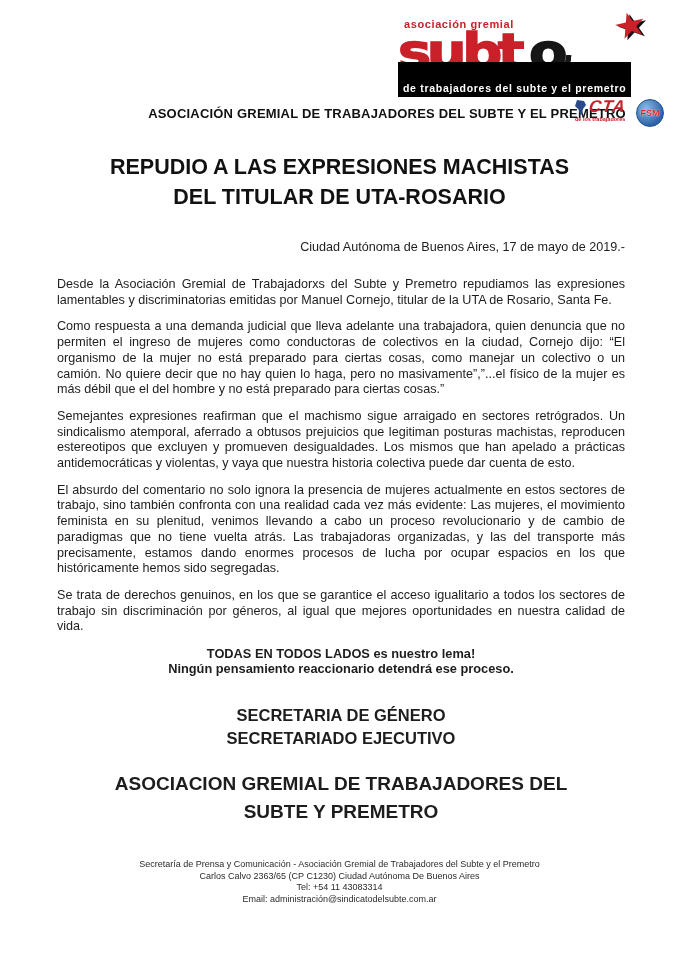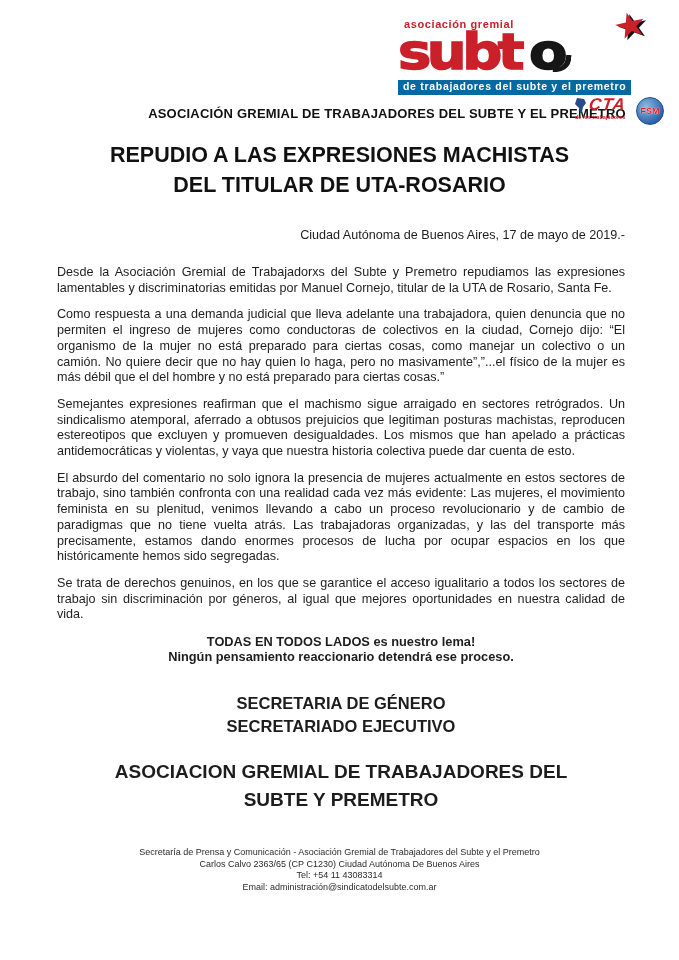--- a/index.html
+++ b/index.html
@@ -38,23 +38,23 @@
   }
   .logo-star{
     position:absolute;right:48px;top:-16px;z-index:3;
     font-size:34px;line-height:34px;color:#c9202a;
     text-shadow:2px 2px 0 #141414;
     transform:rotate(-14deg);
   }
   .logo-banner{
     display:inline-block;position:relative;z-index:2;
     margin-top:-14px;
-    background:#0369a1;color:#ffffff;
+    background:#000000;color:#ffffff;
     font-size:10.5px;font-weight:bold;letter-spacing:0.7px;
-    padding:0 5px 3px;white-space:nowrap;
+    padding:20px 5px 3px;white-space:nowrap;
   }
   .logo-row{
     display:flex;justify-content:flex-end;align-items:flex-start;
     gap:10px;margin-top:2px;padding-right:4px;
   }
   .cta{display:flex;flex-direction:column;align-items:center;}
   .cta-top{display:flex;align-items:center;gap:2px;}
   .cta-map{width:13px;height:15px;}
   .cta-word{
     font-style:italic;font-weight:bold;font-size:17px;line-height:16px;
@@ -71,21 +71,21 @@
     color:#d21f26;font-weight:bold;font-size:9px;
     text-shadow:0 0 1px #ffffff, 0 0 1px #ffffff;
   }
   
   .org-line{
     margin-top:106px;padding-left:95px;
     text-align:center;font-weight:bold;font-size:13px;
     letter-spacing:0.2px;color:#111;
   }
   .doc-title{
-    margin-top:19px;text-align:center;
+    margin-top:31px;text-align:center;
     font-weight:bold;font-size:21.5px;line-height:30px;color:#111;
   }
   .content{margin:0 54px 0 57px;}
   .dateline{margin-top:28px;text-align:right;font-size:12.6px;}
   .para{
     margin:0 0 11px 0;text-align:justify;
     font-size:12.6px;line-height:15.7px;
   }
   .para:first-of-type{margin-top:23px;}
   .slogan1{margin-top:9px;text-align:center;font-weight:bold;font-size:12.8px;}

